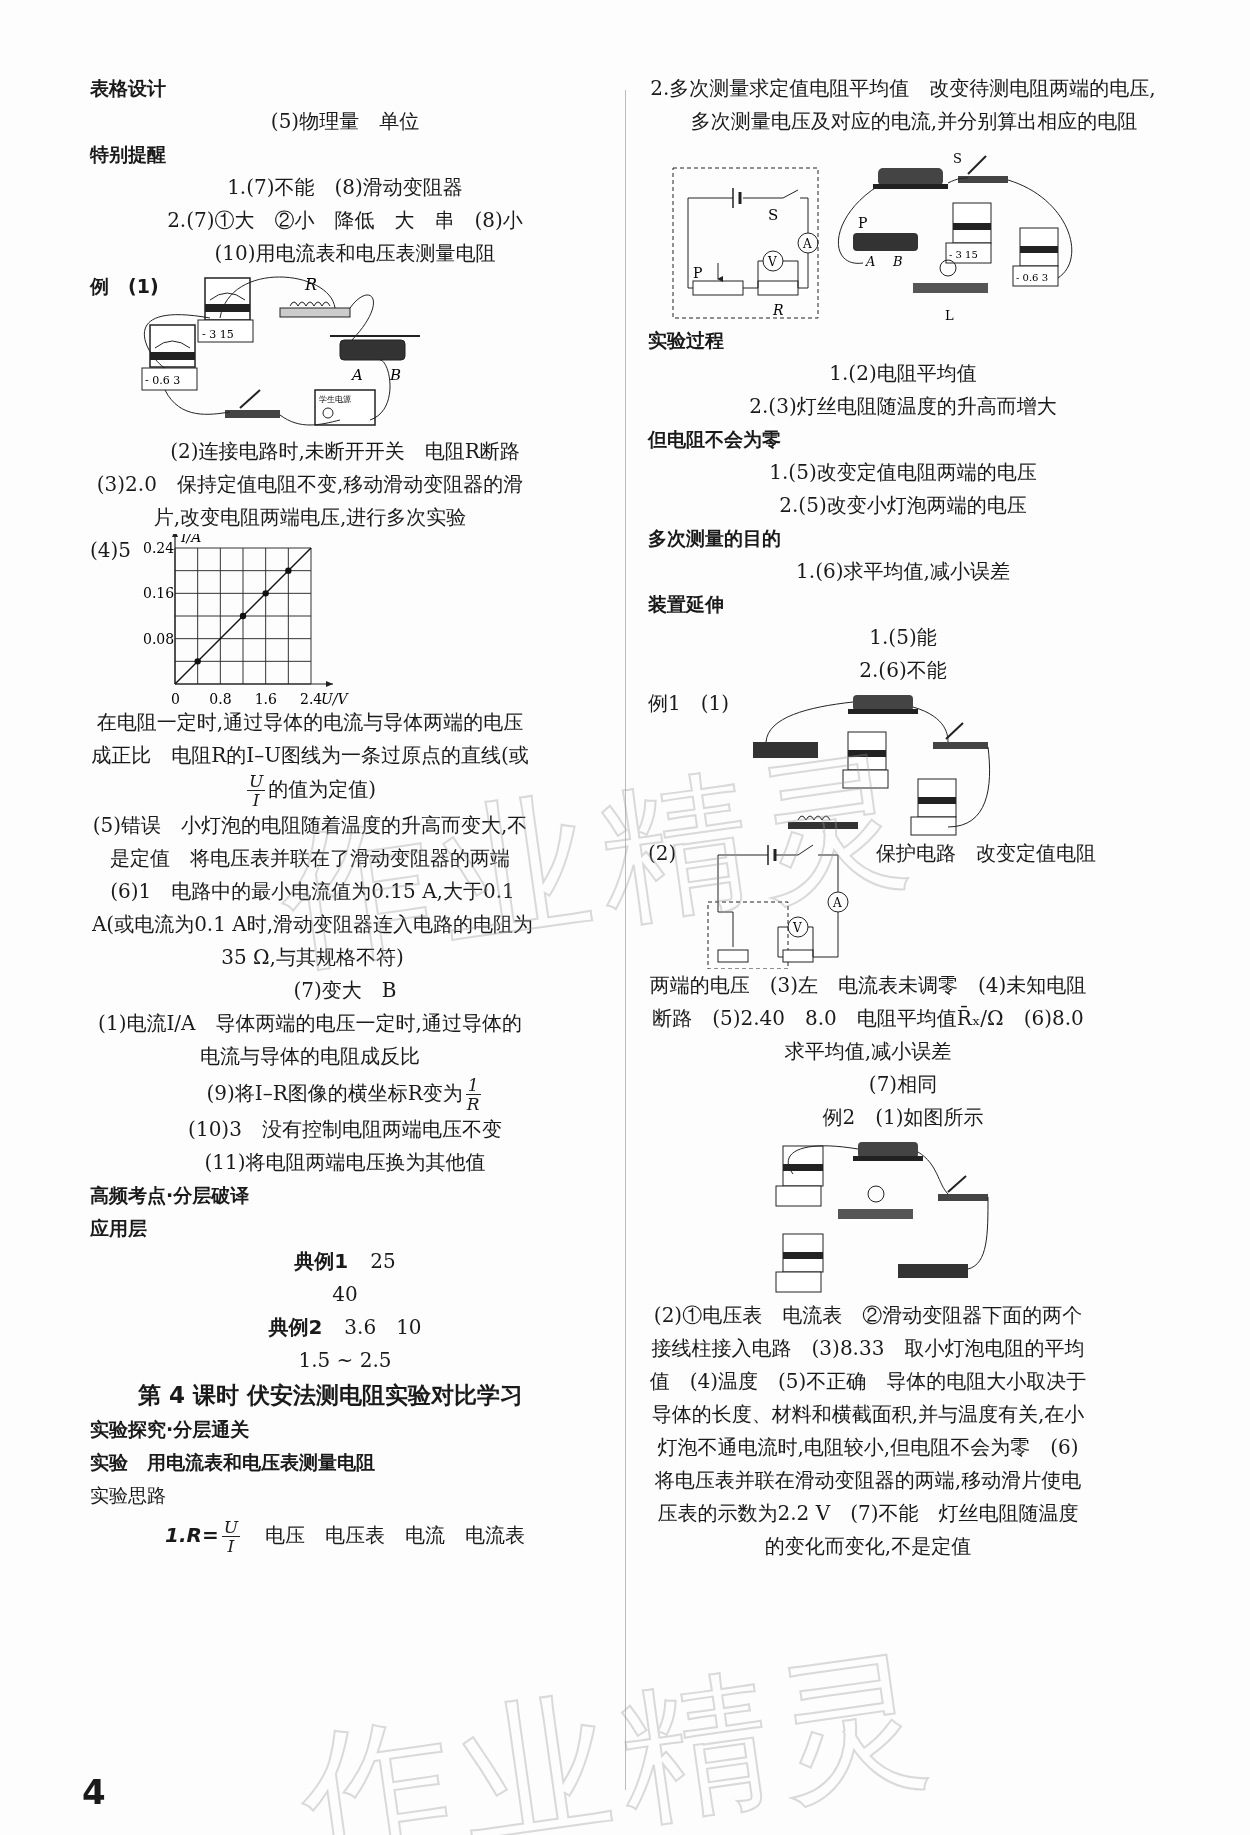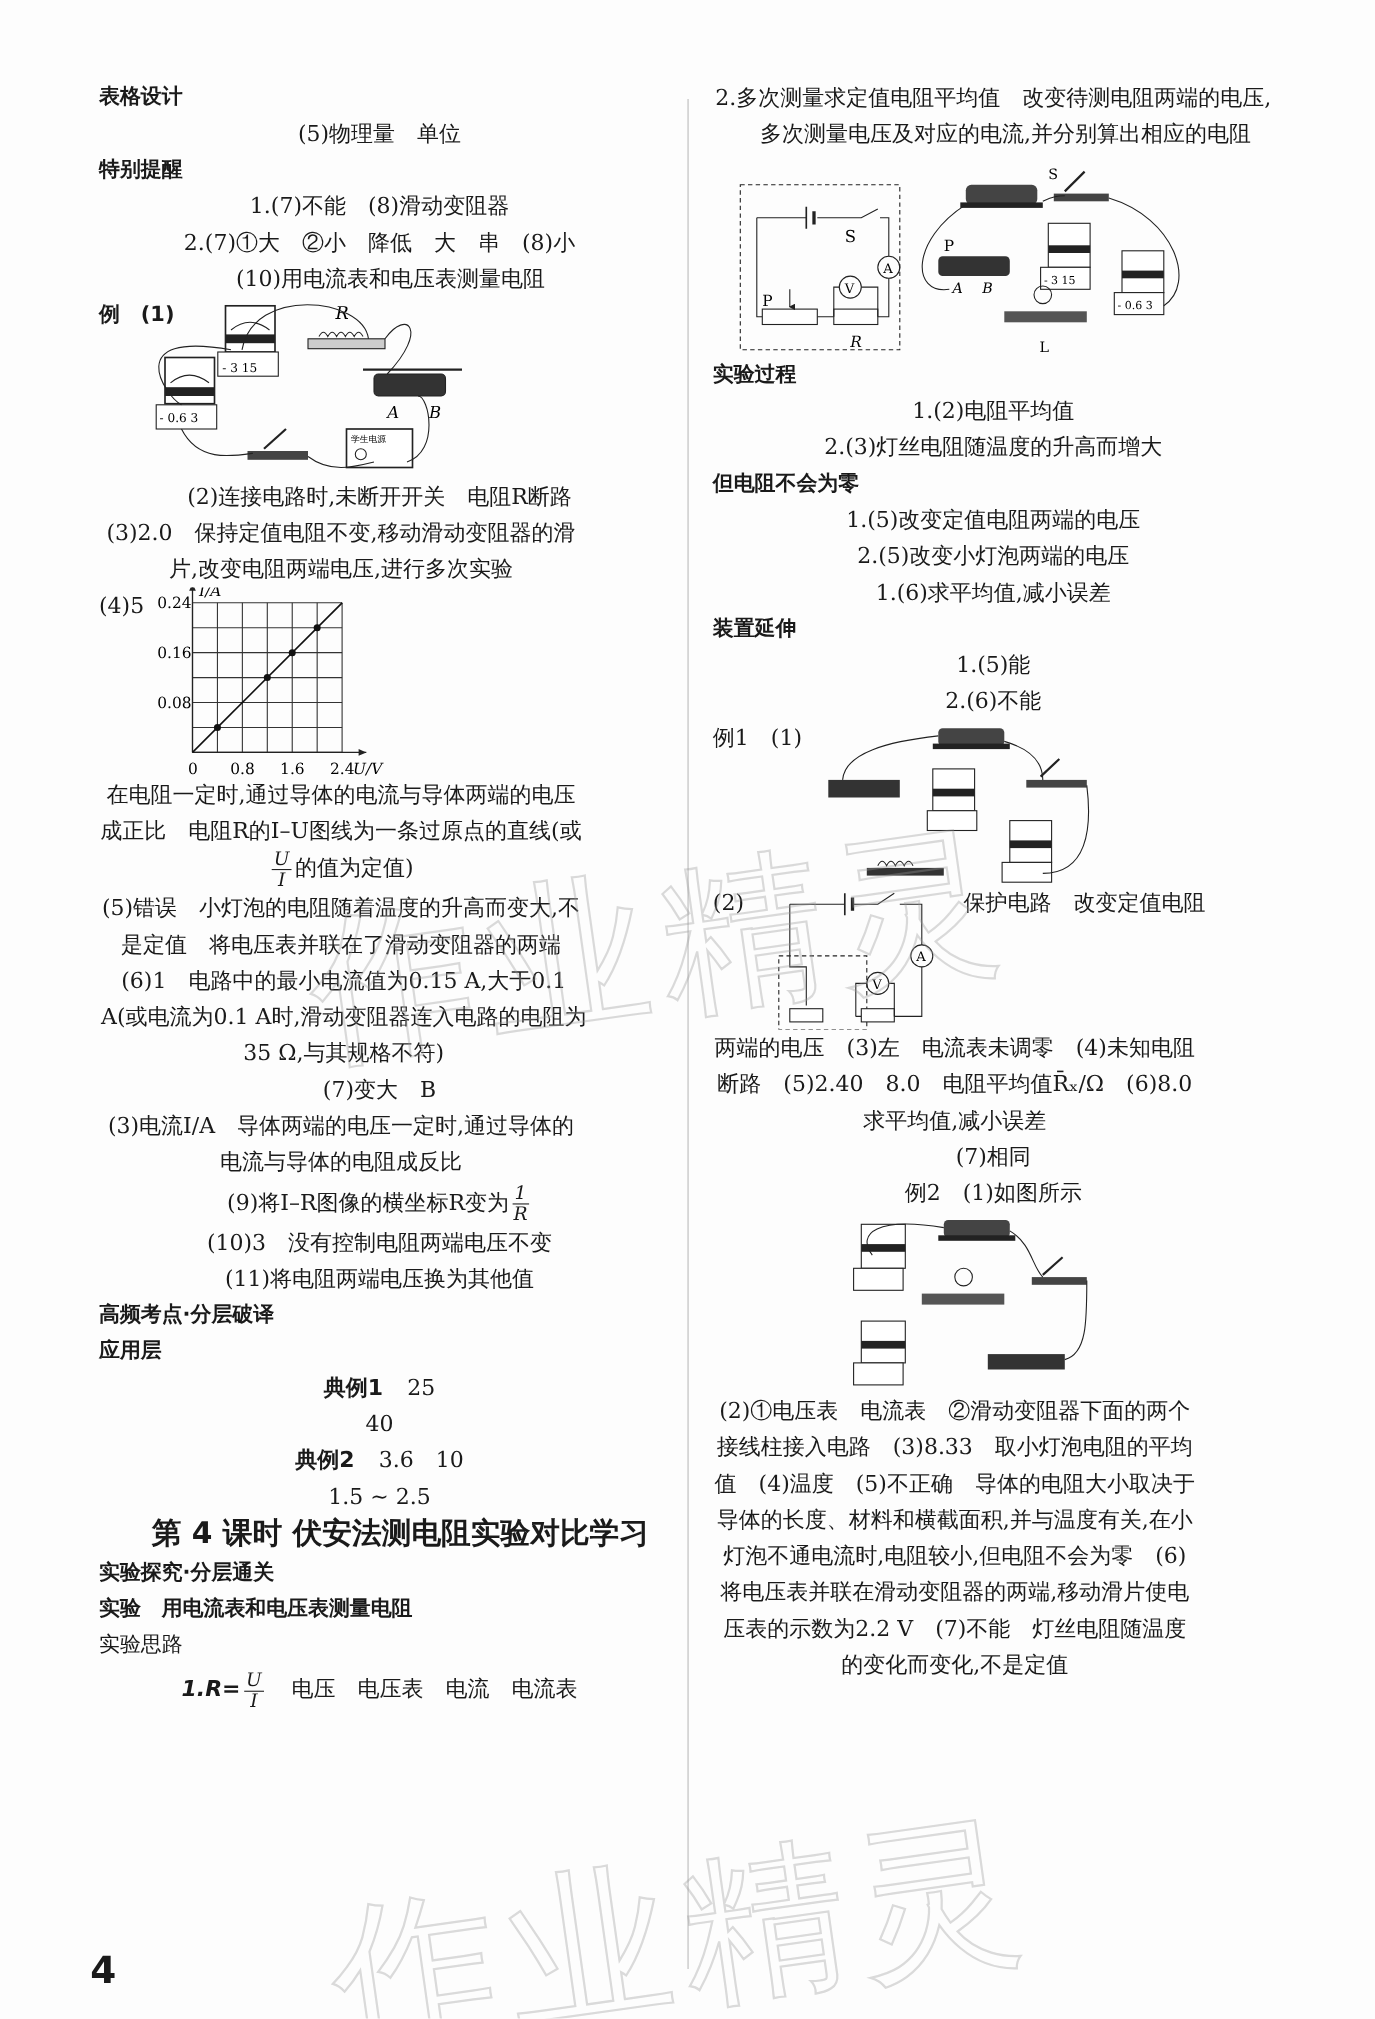--- a/index.html
+++ b/index.html
@@ -7,21 +7,21 @@
     width: 1250px; height: 1835px; background: #fdfdfd; position: relative;
     font-family: "DejaVu Serif", "Liberation Serif", serif; color: #1a1a1a; overflow: hidden;
   }
   .col { position: absolute; top: 72px; }
   .col-left { left: 90px; width: 510px; }
   .col-right { left: 648px; width: 510px; }
   .divider { position: absolute; left: 625px; top: 90px; height: 1700px; width: 1px; background: #bbb; }
   .line { font-size: 20px; line-height: 33px; white-space: nowrap; text-align: center; }
   .wrap { white-space: normal; }
   .h { font-family: "DejaVu Sans", "Liberation Sans", sans-serif; font-weight: bold; font-size: 19px; line-height: 33px; }
-  .h-title { font-family: "DejaVu Sans", "Liberation Sans", sans-serif; font-weight: bold; font-size: 27px; line-height: 36px; padding-left: 48px; }
+  .h-title { font-family: "DejaVu Sans", "Liberation Sans", sans-serif; font-weight: bold; font-size: 23px; line-height: 36px; padding-left: 48px; }
   .num { font-family: "DejaVu Sans", "Liberation Sans", sans-serif; font-weight: bold; }
   .indent { padding-left: 20px; }
   .hang { padding-left: 22px; text-indent: -22px; white-space: normal; }
   .gap { display: inline-block; width: 22px; }
   .frac { display: inline-flex; flex-direction: column; align-items: center; vertical-align: middle; font-style: italic; font-size: 17px; line-height: 18px; margin: 0 3px; }
   .frac span:first-child { border-bottom: 1px solid #222; padding: 0 2px; }
   .fig { position: relative; }
   svg { display: block; }
   .page-num { position: absolute; left: 82px; top: 1772px; font-family: "DejaVu Sans", "Liberation Sans", sans-serif; font-weight: bold; font-size: 34px; }
   .watermark { position: absolute; font-family: "DejaVu Sans", sans-serif; font-size: 150px; color: transparent; -webkit-text-stroke: 2px #999; opacity: 0.35; transform: rotate(-8deg); pointer-events: none; letter-spacing: 10px; }
@@ -123,21 +123,21 @@
 
   <div class="line wrap" style="width:440px;">
     <span>在电阻一定时,通过导体的电流与导体两端的电压成正比　电阻R的I–U图线为一条过原点的直线(或</span><span class="frac">
         <span>U</span>
         <span>I</span>
       </span><span>的值为定值)</span>
   </div>
   <div class="line wrap" style="width:440px;">(5)错误　小灯泡的电阻随着温度的升高而变大,不是定值　将电压表并联在了滑动变阻器的两端</div>
   <div class="line wrap" style="width:445px;">(6)1　电路中的最小电流值为0.15 A,大于0.1 A(或电流为0.1 A时,滑动变阻器连入电路的电阻为35 Ω,与其规格不符)</div>
   <div class="line">(7)变大　B</div>
-  <div class="line wrap" style="width:440px;">(3)电流I/A　导体两端的电压一定时,通过导体的电流与导体的电阻成反比</div>
+  <div class="line wrap" style="width:440px;">(1)电流I/A　导体两端的电压一定时,通过导体的电流与导体的电阻成反比</div>
   <div class="line" style="line-height:40px;">
     <span>(9)将I–R图像的横坐标R变为</span><span class="frac">
         <span>1</span>
         <span>R</span>
       </span>
   </div>
   <div class="line">(10)3　没有控制电阻两端电压不变</div>
   <div class="line">(11)将电阻两端电压换为其他值</div>
 
   <div class="h">高频考点·分层破译</div>
@@ -209,20 +209,21 @@
         </defs>
     </svg>
   </div>
 
   <div class="h">实验过程</div>
   <div class="line">1.(2)电阻平均值</div>
   <div class="line">2.(3)灯丝电阻随温度的升高而增大</div>
   <div class="h">但电阻不会为零</div>
   <div class="line">1.(5)改变定值电阻两端的电压</div>
   <div class="line">2.(5)改变小灯泡两端的电压</div>
+  <div class="h">多次测量的目的</div>
   <div class="line">1.(6)求平均值,减小误差</div>
   <div class="h">装置延伸</div>
   <div class="line">1.(5)能</div>
   <div class="line">2.(6)不能</div>
 
   <div class="fig" style="height:150px;">
     <div class="line" style="position:absolute;left:0;top:0;">例1　(1)</div>
     <svg width="510" height="150">
       <rect x="205" y="8" width="60" height="16" rx="4" fill="#444"></rect>
       <rect x="200" y="22" width="70" height="5" fill="#222"></rect>

